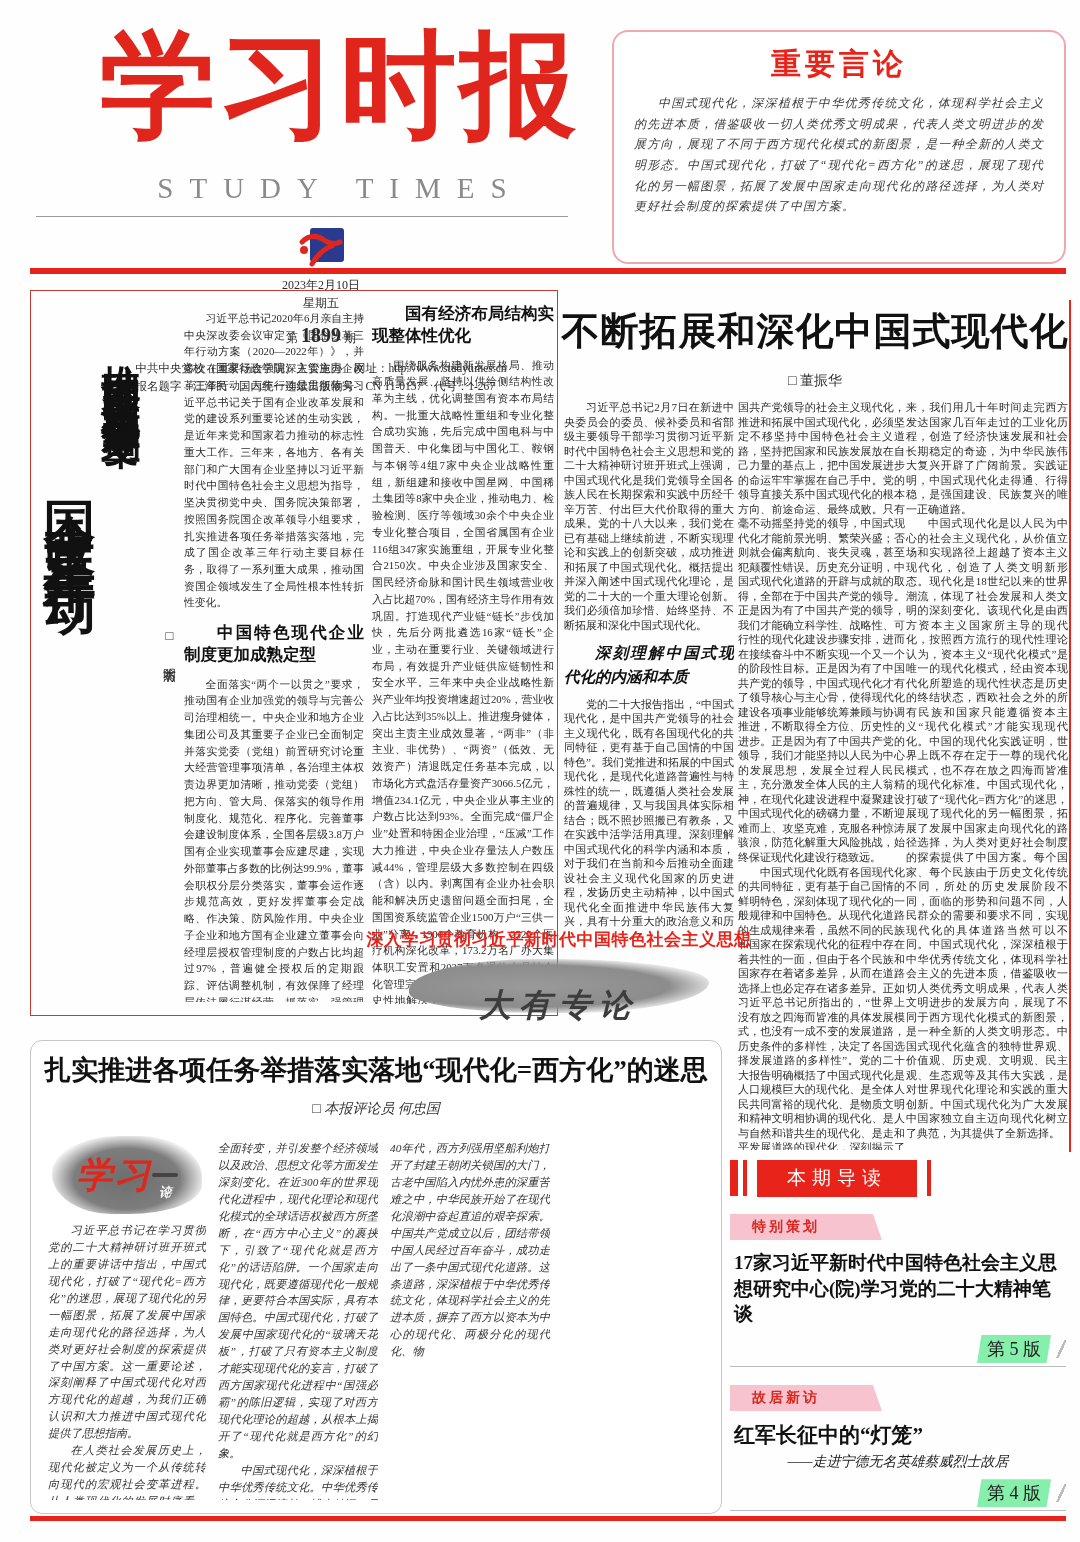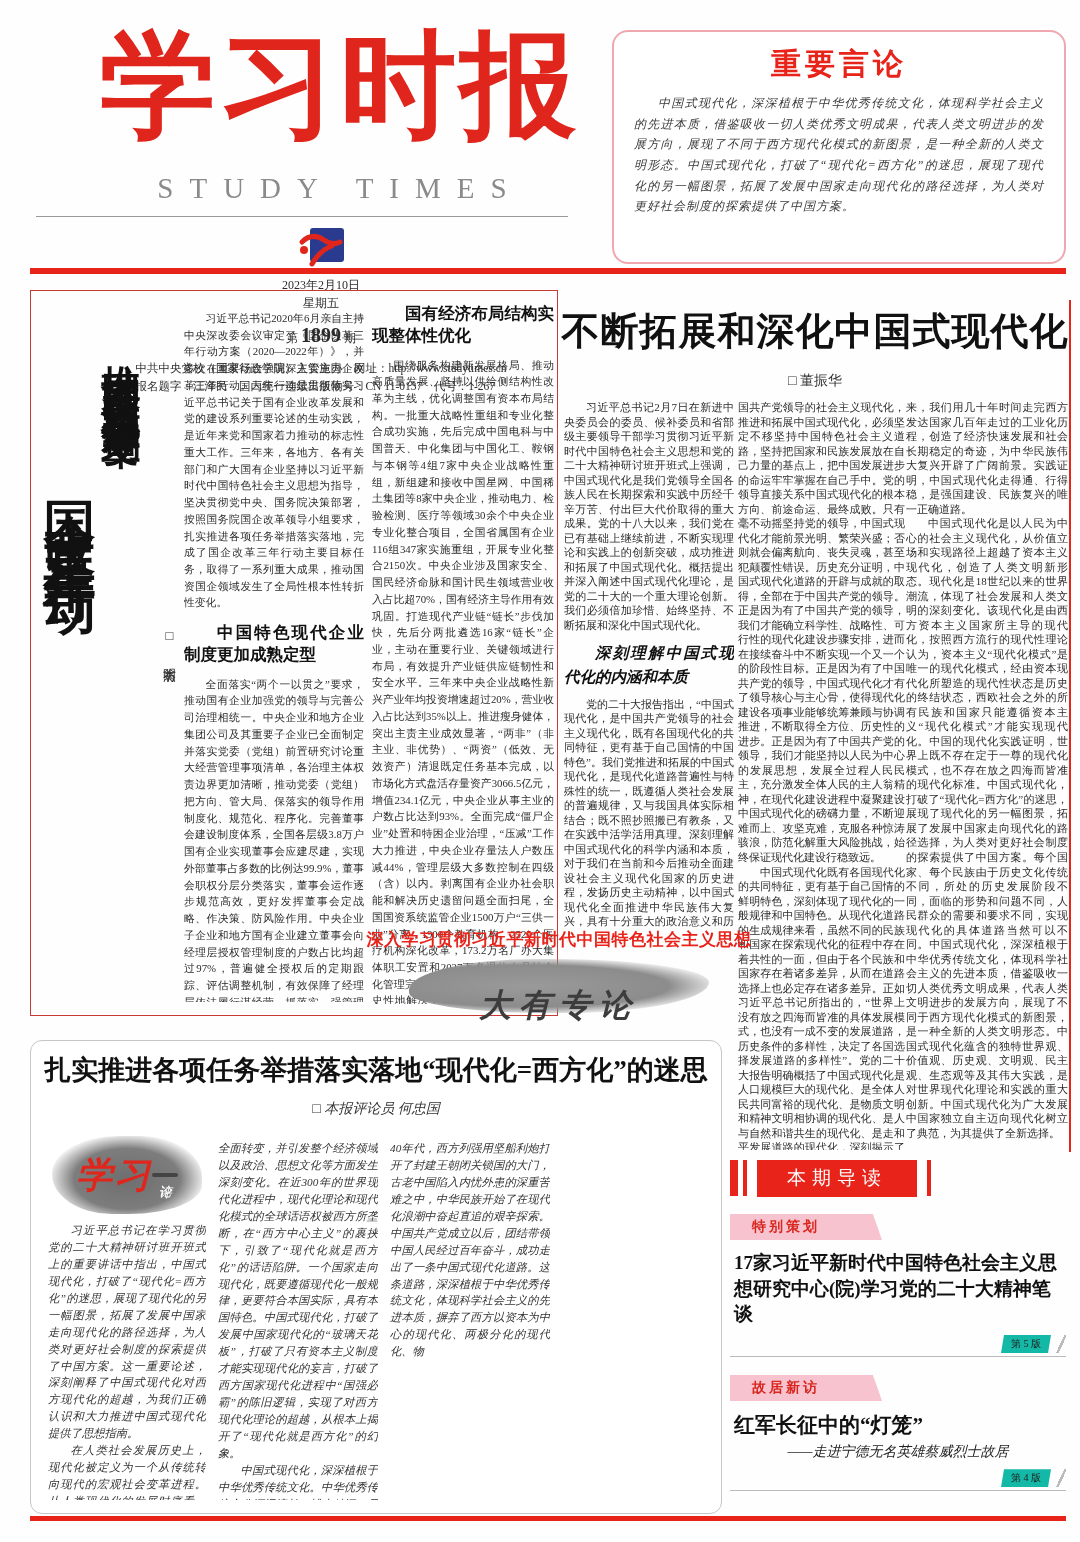--- a/index.html
+++ b/index.html
@@ -77,21 +77,21 @@
       font-size:19px;letter-spacing:6px;padding:5px 30px 6px 30px;}
   .dh-bar3{width:4px;height:36px;background:#e8231a;margin-left:10px;}
   .digest-section{margin-top:18px;}
   .d-label{width:130px;background:#f6c3ce;color:#d9261e;font-family:"Liberation Sans",sans-serif;
       font-weight:700;font-size:14px;letter-spacing:3px;padding:4px 0 4px 22px;
       clip-path:polygon(0 0,94% 0,100% 100%,0 100%);}
   .d-title{font-size:19px;font-weight:900;line-height:1.35;text-align:left;margin:10px 4px 4px 4px;color:#111;}
   .d-sub{font-size:14px;font-style:italic;text-align:center;color:#222;margin-top:2px;}
   .d-pagerow{display:flex;justify-content:flex-end;align-items:center;border-bottom:1px solid #bbb;
       padding-bottom:3px;margin-top:8px;}
-  .d-page{background:#14b8a6;font-size:10px;color:#222;padding:2px 10px;
+  .d-page{background:#86efac;font-size:18px;color:#222;padding:2px 10px;
       clip-path:polygon(6% 0,100% 0,94% 100%,0 100%);}
   .d-slash{width:10px;height:18px;margin-left:5px;background:
       linear-gradient(115deg,transparent 45%,#bbb 45%,#bbb 60%,transparent 60%);}
   .red-rule-bottom{left:30px;top:1516px;width:1036px;height:5px;background:#e8231a;}
 </style>
 </head>
 <body>
 
 <div class="page">
 

